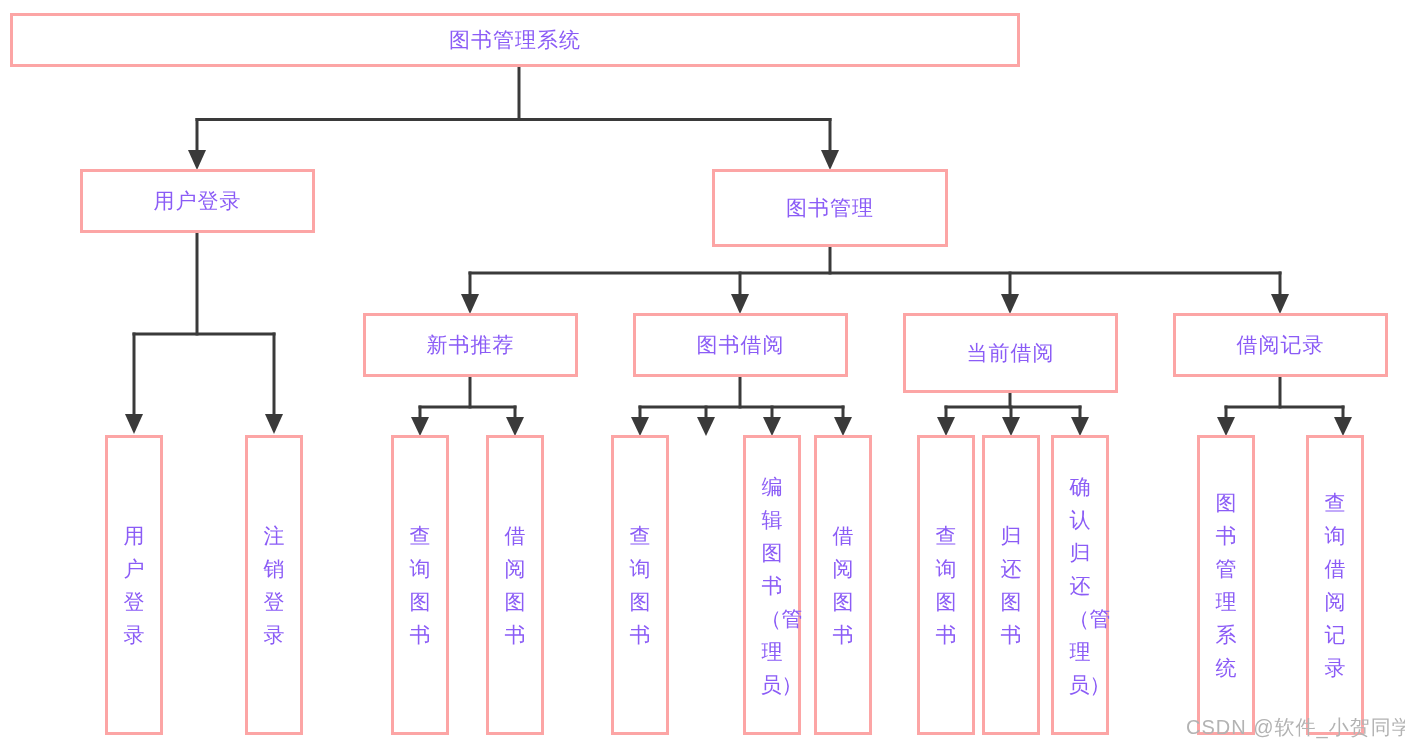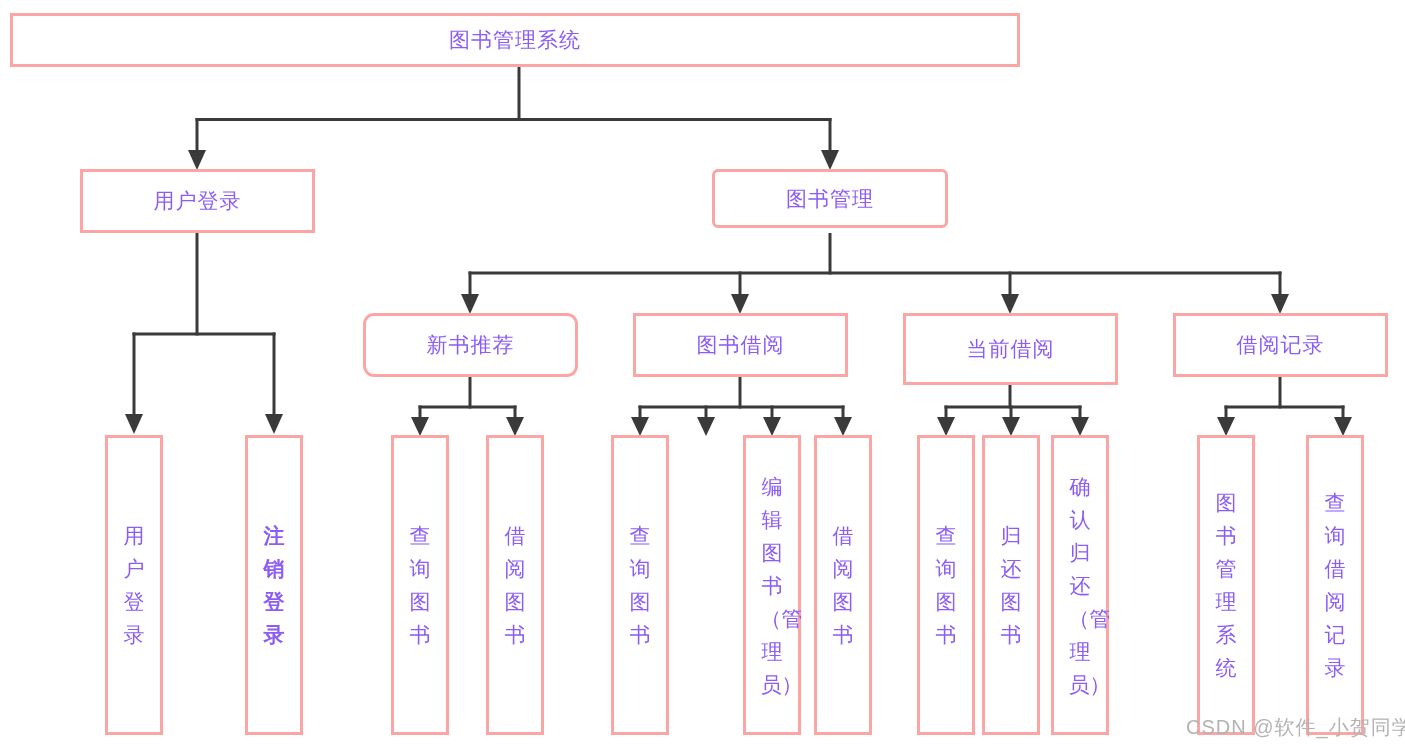--- a/index.html
+++ b/index.html
@@ -93,41 +93,41 @@
       <polygon points="1334,417 1352,417 1343,436"></polygon>
   </svg>
 
   <div class="box" style="left:10px; top:13px; width:1010px; height:54px;">
     <span>图书管理系统</span>
   </div>
 
   <div class="box" style="left:80px; top:169px; width:235px; height:64px;">
     <span>用户登录</span>
   </div>
-  <div class="box" style="left:712px; top:169px; width:236px; height:59px;border-radius:6px;">
+  <div class="box" style="left:712px; top:169px; width:236px; height:78px;">
     <span>图书管理</span>
   </div>
 
-  <div class="box" style="left:363px; top:313px; width:215px; height:64px;border-radius:11px;">
+  <div class="box" style="left:363px; top:313px; width:215px; height:64px;">
     <span>新书推荐</span>
   </div>
   <div class="box" style="left:633px; top:313px; width:215px; height:64px;">
     <span>图书借阅</span>
   </div>
-  <div class="box" style="left:903px; top:313px; width:215px; height:72px;">
+  <div class="box" style="left:903px; top:313px; width:215px; height:80px;">
     <span>当前借阅</span>
   </div>
   <div class="box" style="left:1173px; top:313px; width:215px; height:64px;">
     <span>借阅记录</span>
   </div>
 
   <div class="box leaf" style="left:105px; top:435px; width:58px; height:300px;">
     <span class="vtext">用户登录</span>
   </div>
-  <div class="box leaf" style="left:245px; top:435px; width:58px; height:300px;font-weight:bold;">
+  <div class="box leaf" style="left:245px; top:435px; width:58px; height:300px;">
     <span class="vtext">注销登录</span>
   </div>
 
   <div class="box leaf" style="left:391px; top:435px; width:58px; height:300px;">
     <span class="vtext">查询图书</span>
   </div>
   <div class="box leaf" style="left:486px; top:435px; width:58px; height:300px;">
     <span class="vtext">借阅图书</span>
   </div>
 

